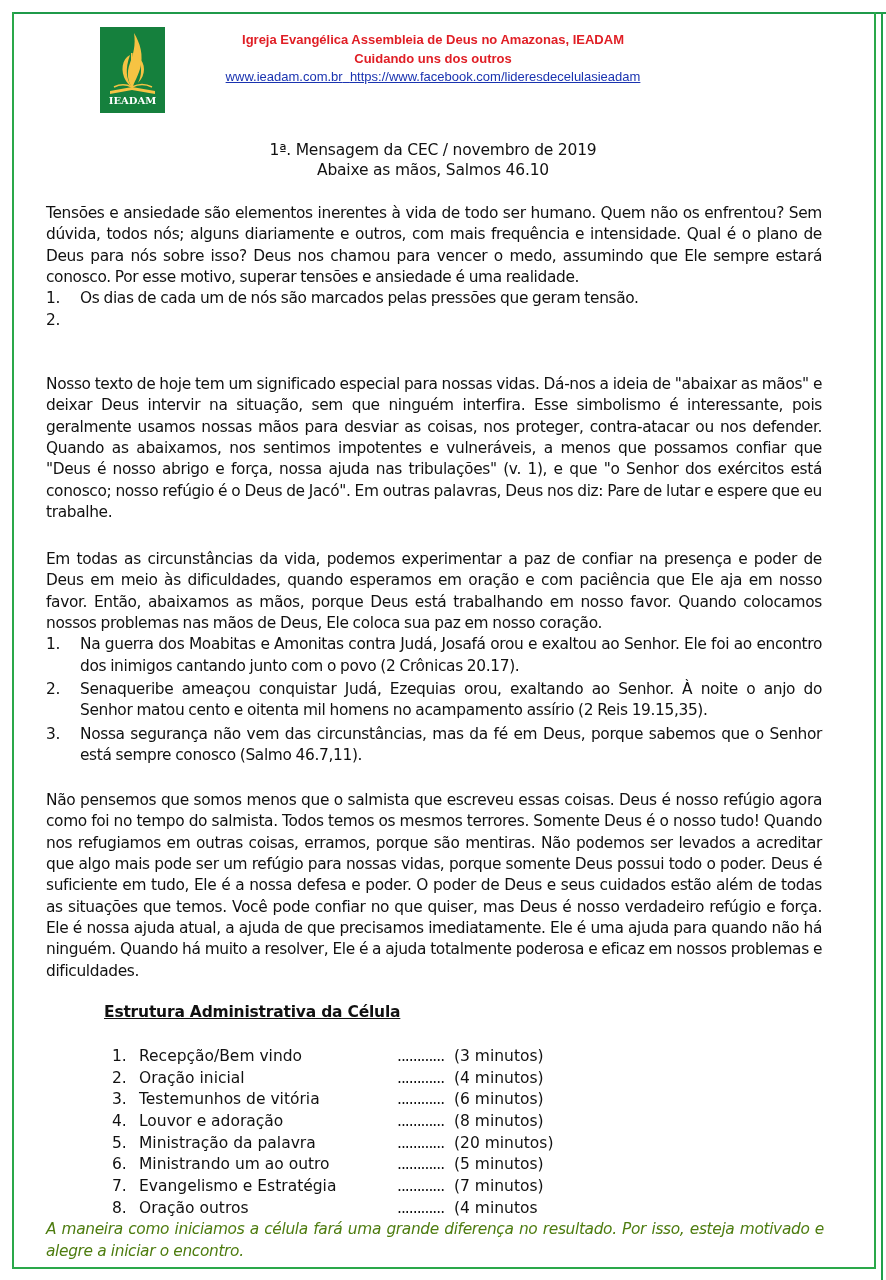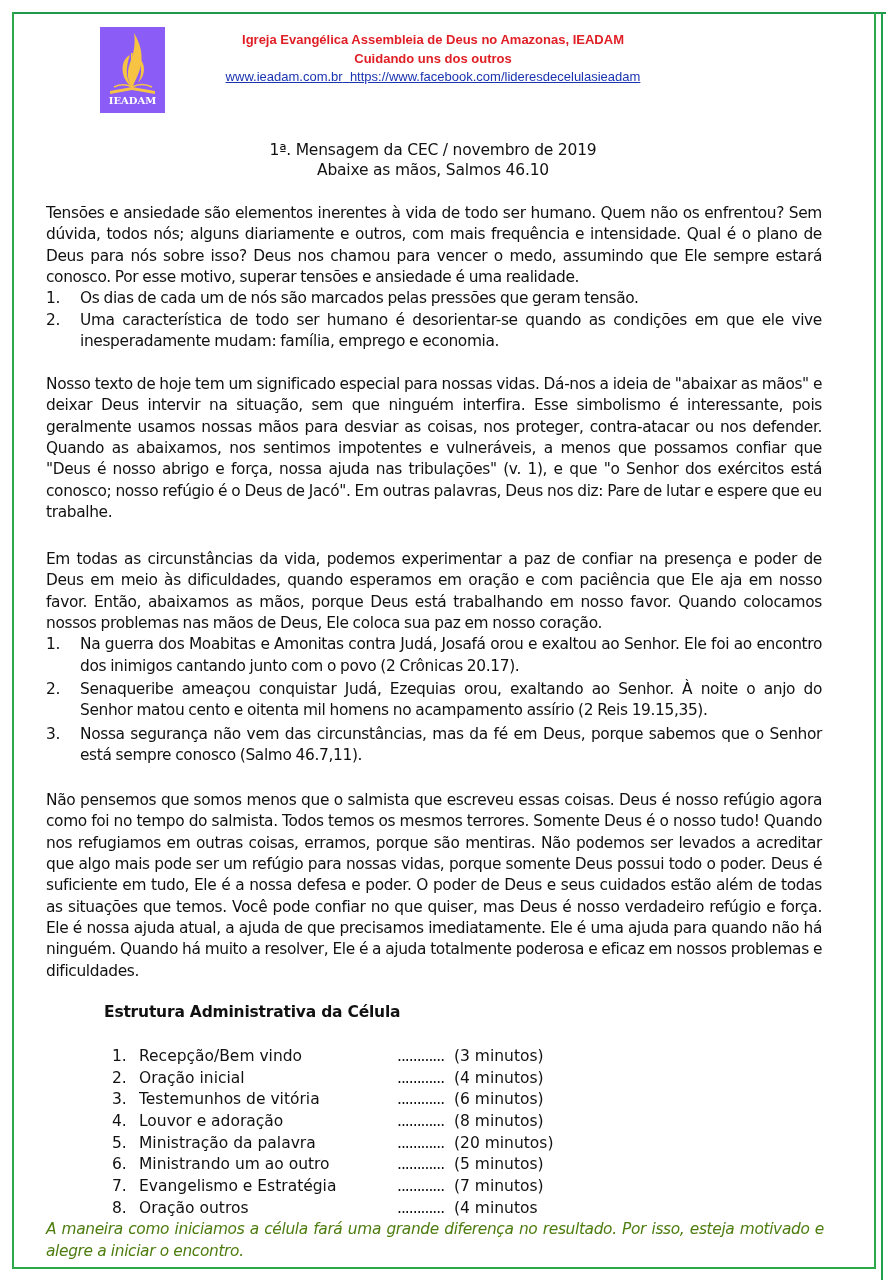--- a/index.html
+++ b/index.html
@@ -4,21 +4,21 @@
 <style>
   html, body { margin:0; padding:0; background:#ffffff; }
   body { width:886px; height:1280px; position:relative; overflow:hidden;
          font-family:"DejaVu Sans", sans-serif; color:#111; }
   .frame-top { position:absolute; left:12px; top:12px; width:874px; height:2px; background:#1f9a4a; }
   .frame-left { position:absolute; left:12px; top:12px; width:2px; height:1257px; background:#2aa84a; }
   .frame-bottom { position:absolute; left:12px; top:1267px; width:864px; height:2px; background:#2aa84a; }
   .frame-right-inner { position:absolute; left:874px; top:12px; width:2px; height:1257px; background:#2aa84a; }
   .frame-right-outer { position:absolute; left:881px; top:12px; width:2px; height:1268px; background:#22a04a; }
 
-  .logo { position:absolute; left:100px; top:27px; width:65px; height:86px; background:#8b5cf6; }
+  .logo { position:absolute; left:100px; top:27px; width:65px; height:86px; background:#15803d; }
   .logo svg { position:absolute; left:0; top:0; }
   .logo-text { position:absolute; left:0; width:65px; top:68px; text-align:center;
                font-family:"DejaVu Serif", serif; font-weight:bold; font-size:10px; color:#fff; letter-spacing:0; }
 
   .header { position:absolute; left:160px; width:546px; top:31px; text-align:center;
             font-family:"Liberation Sans", sans-serif; font-size:13px; line-height:18.5px; }
   .h-red { color:#e01e25; }
   .h-bold { font-weight:bold; }
   .h-link { color:#1a33b0; text-decoration:underline; }
   .h-green { color:#1a9a45; font-weight:bold; }
@@ -27,21 +27,21 @@
               font-size:15.5px; line-height:20px; color:#111; letter-spacing:-0.2px; }
 
   .body-text { position:absolute; left:46px; width:776px; font-size:15.4px; line-height:21.35px;
                text-align:justify; letter-spacing:-0.35px; word-spacing:-0.5px; color:#111; }
   .para { margin:0; }
   .olist { margin:0; padding:0; list-style:none; }
   .olist li { position:relative; padding-left:34px; text-align:justify; }
   .olist li .num { position:absolute; left:0; top:0; }
 
   .struct-title { position:absolute; left:104px; top:1003px; font-size:15.5px; font-weight:bold;
-                  color:#111; letter-spacing:-0.2px;text-align:right; }
+                  text-decoration:underline; color:#111; letter-spacing:-0.2px;text-align:right; }
   .struct-list { position:absolute; left:112px; top:1046px; font-size:15.5px; line-height:21.7px; color:#111; }
   .srow { position:relative; height:21.7px; width:480px; white-space:nowrap; }
   .srow .snum { position:absolute; left:0; }
   .srow .slabel { position:absolute; left:27px; }
   .srow .sdots { position:absolute; left:285px; letter-spacing:-1px; }
   .srow .stime { position:absolute; left:342px; }
 
   .closing { position:absolute; left:46px; width:778px; top:1219px; font-size:15.4px; line-height:21.5px;
              font-style:italic; text-align:justify; letter-spacing:-0.35px; color:#4d7c0f; }
 </style>
@@ -76,21 +76,21 @@
 
 <div class="subtitle">
   <div>1ª. Mensagem da CEC / novembro de 2019</div>
   <div>Abaixe as mãos, Salmos 46.10</div>
 </div>
 
 <div class="body-text" style="top:203px;">
   <p class="para">Tensões e ansiedade são elementos inerentes à vida de todo ser humano. Quem não os enfrentou? Sem dúvida, todos nós; alguns diariamente e outros, com mais frequência e intensidade. Qual é o plano de Deus para nós sobre isso? Deus nos chamou para vencer o medo, assumindo que Ele sempre estará conosco. Por esse motivo, superar tensões e ansiedade é uma realidade.</p>
   <ol class="olist">
     <li><span class="num">1.</span><span>Os dias de cada um de nós são marcados pelas pressões que geram tensão.</span></li>
-    <li><span class="num">2.</span><span>Uma característica de todo ser humano é desorientar-se quando as condições em que ele vive inesperadamente mudam: família, emprego e economia.</span></li>
+    <li><span class="num">2.</span></li>
   </ol>
 </div>
 
 <div class="body-text" style="top:374px;">
   <p class="para">Nosso texto de hoje tem um significado especial para nossas vidas. Dá-nos a ideia de "abaixar as mãos" e deixar Deus intervir na situação, sem que ninguém interfira. Esse simbolismo é interessante, pois geralmente usamos nossas mãos para desviar as coisas, nos proteger, contra-atacar ou nos defender. Quando as abaixamos, nos sentimos impotentes e vulneráveis, a menos que possamos confiar que "Deus é nosso abrigo e força, nossa ajuda nas tribulações" (v. 1), e que "o Senhor dos exércitos está conosco; nosso refúgio é o Deus de Jacó". Em outras palavras, Deus nos diz: Pare de lutar e espere que eu trabalhe.</p>
 </div>
 
 <div class="body-text" style="top:549px;">
   <p class="para">Em todas as circunstâncias da vida, podemos experimentar a paz de confiar na presença e poder de Deus em meio às dificuldades, quando esperamos em oração e com paciência que Ele aja em nosso favor. Então, abaixamos as mãos, porque Deus está trabalhando em nosso favor. Quando colocamos nossos problemas nas mãos de Deus, Ele coloca sua paz em nosso coração.</p>
   <ol class="olist">

